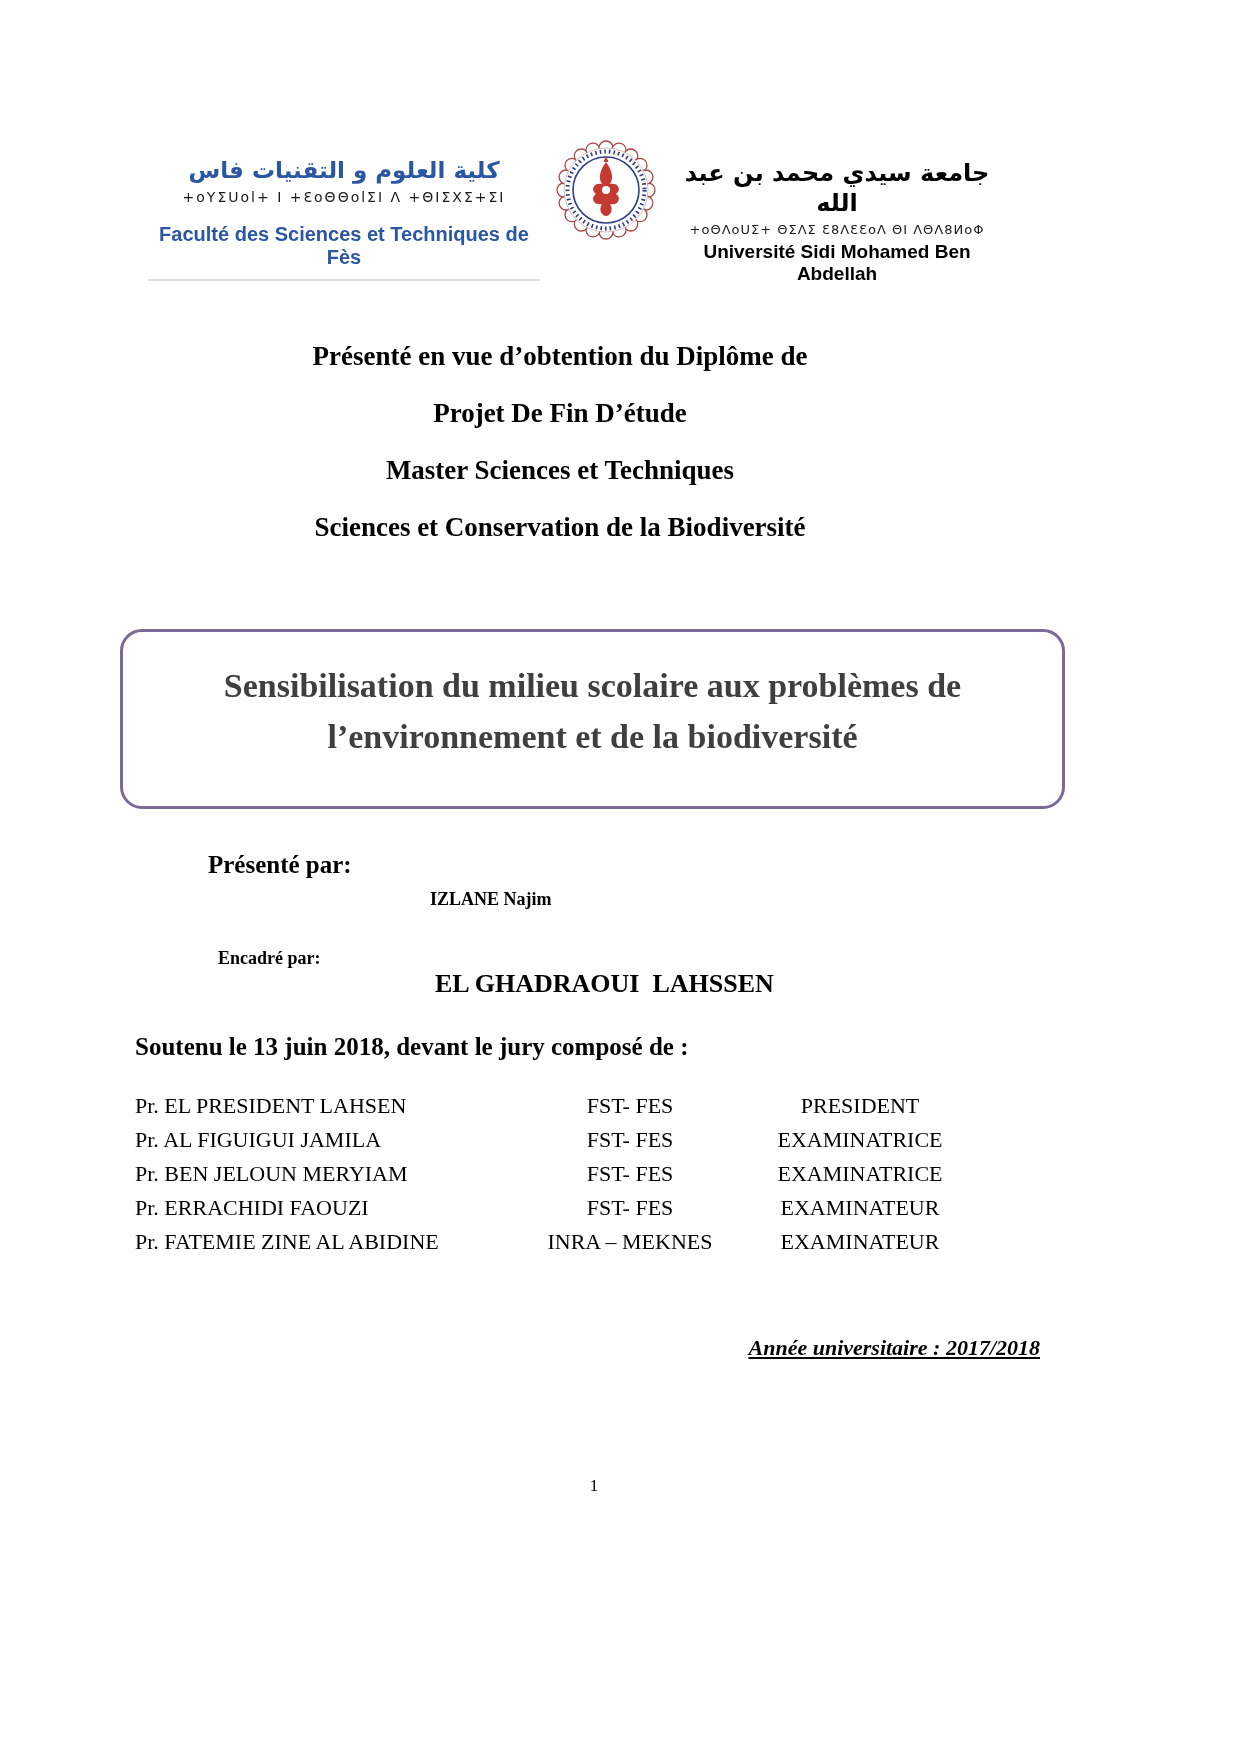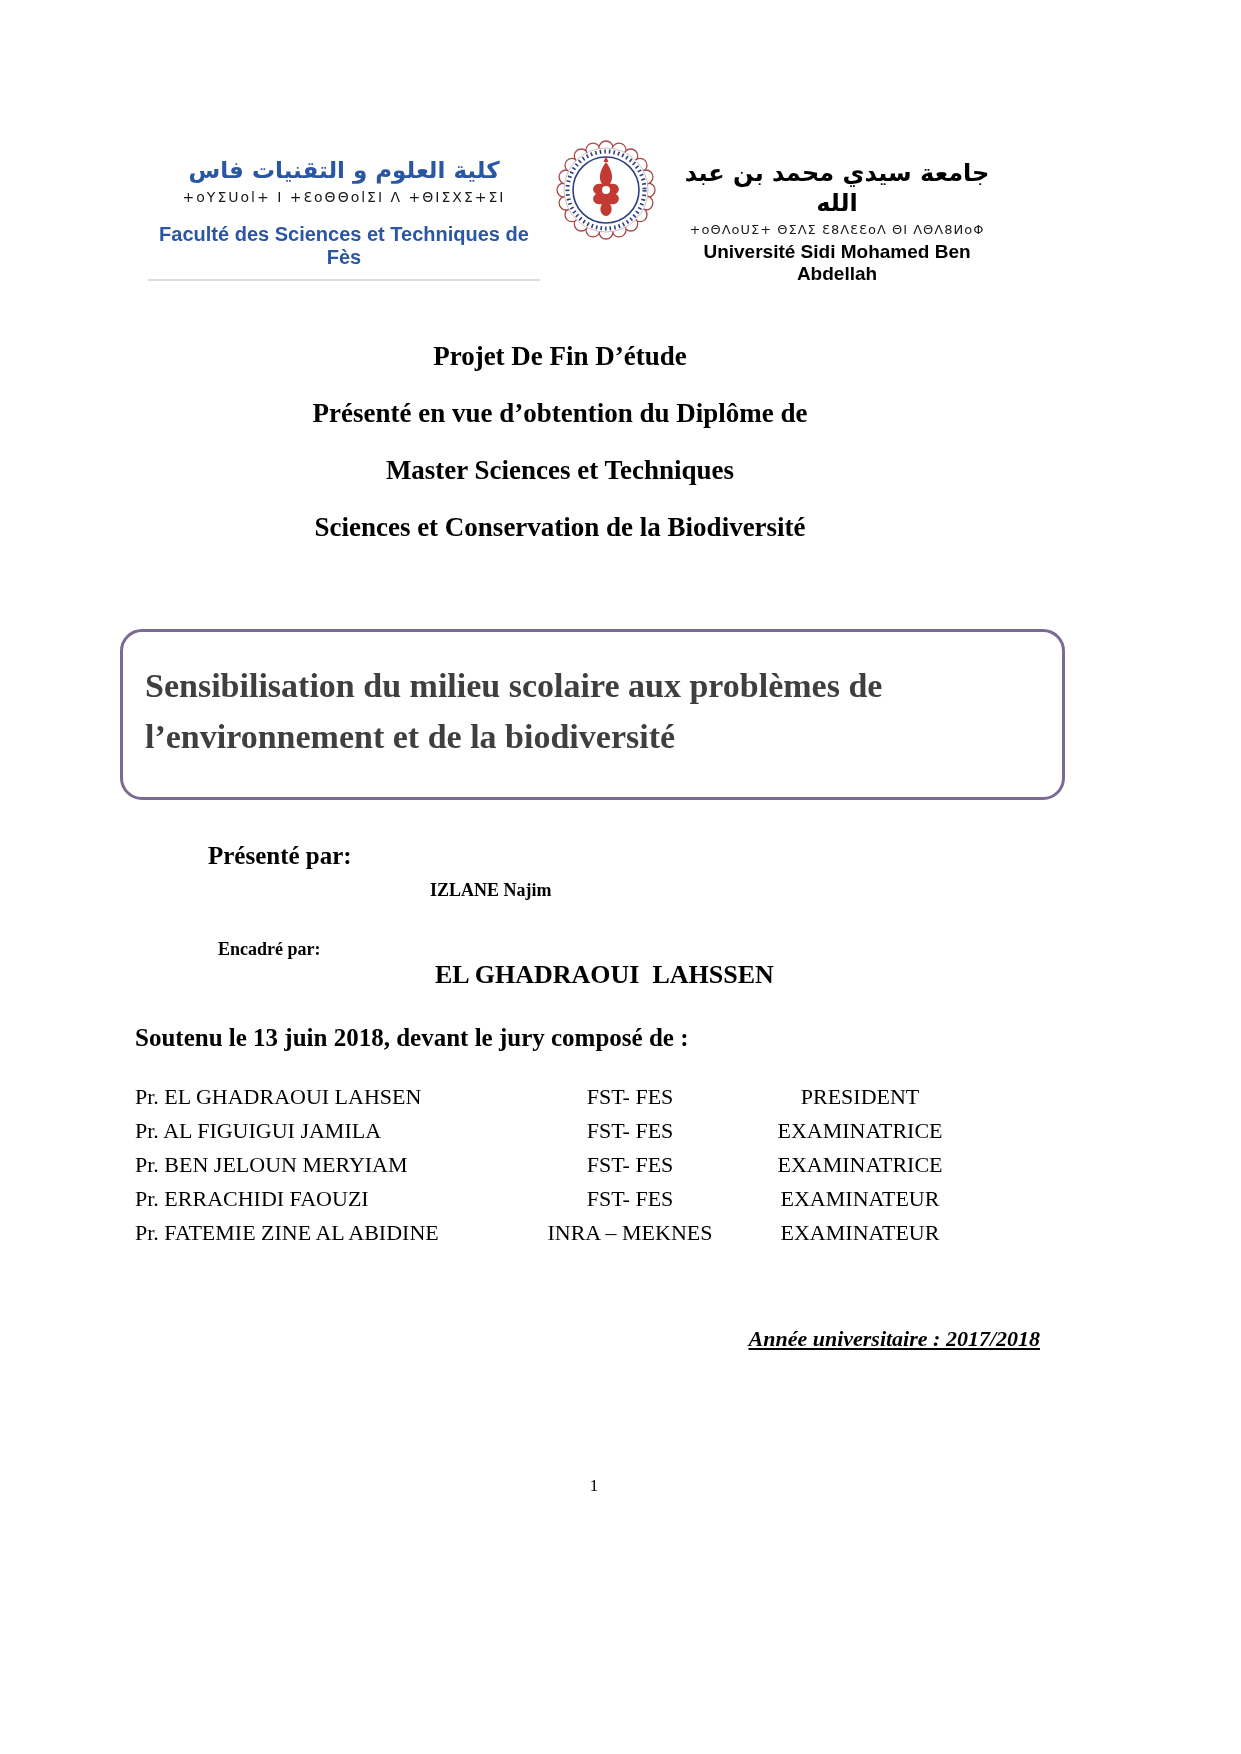--- a/index.html
+++ b/index.html
@@ -49,22 +49,22 @@
   }
 
   
   .intro { margin-top:56px; width:1120px; text-align:center; }
   .intro p { font-size:27px; font-weight:bold; margin-bottom:26px; }
 
   
   .title-box {
     width:945px; margin:86px 8px 0 120px;
     border:3px solid #7c6a96; border-radius:22px;
-    padding:28px 22px 35px 22px;
-    text-align:left;
+    padding:28px 22px 44px 22px;
+    text-align:center;
   }
   .title-box .title {
     font-size:34px; font-weight:bold; color:#3f3f3f; line-height:1.5;
   }
 
   
   .label-presente { margin:42px 0 0 208px; font-size:25px; font-weight:bold; }
   .name-presente  { margin:10px 0 0 430px; font-size:18px; font-weight:bold; white-space:pre-wrap; }
   .label-encadre  { margin:38px 0 0 218px; font-size:18px; font-weight:bold; }
   .name-encadre   { margin:0 0 0 435px; font-size:26px; font-weight:bold; white-space:pre-wrap; }
@@ -141,41 +141,41 @@
     </div>
 
     <div class="logo-right">
       <div class="ar" dir="rtl">جامعة سيدي محمد بن عبد الله</div>
       <div class="tif">+oΘΛoUΣ+ ΘΣΛΣ Ɛ8ΛƐƐoΛ ΘI ΛΘΛ8ИoΦ</div>
       <div class="fr">Université Sidi Mohamed Ben Abdellah</div>
     </div>
   </div>
 
   <div class="intro">
+    <p>Présenté en vue d’obtention du Diplôme de</p>
     <p>Projet De Fin D’étude</p>
-    <p>Présenté en vue d’obtention du Diplôme de</p>
     <p>Master Sciences et Techniques</p>
     <p>Sciences et Conservation de la Biodiversité</p>
   </div>
 
   <div class="title-box">
     <div class="title">Sensibilisation du milieu scolaire aux problèmes de l’environnement et de la biodiversité</div>
   </div>
 
   <div class="label-presente">Présenté par:</div>
   <div class="name-presente">IZLANE Najim</div>
 
   <div class="label-encadre">Encadré par:</div>
   <div class="name-encadre">EL GHADRAOUI  LAHSSEN</div>
 
   <div class="soutenu">Soutenu le 13 juin 2018, devant le jury composé de :</div>
 
   <div class="jury">
     <div class="jury-row">
-      <span class="jury-name">Pr. EL GHADRAOUI LAHSEN</span>
+      <span class="jury-name">Pr. EL PRESIDENT LAHSEN</span>
       <span class="jury-aff">FST- FES</span>
       <span class="jury-role">PRESIDENT</span>
     </div>
     <div class="jury-row">
       <span class="jury-name">Pr. AL FIGUIGUI JAMILA</span>
       <span class="jury-aff">FST- FES</span>
       <span class="jury-role">EXAMINATRICE</span>
     </div>
     <div class="jury-row">
       <span class="jury-name">Pr. BEN JELOUN MERYIAM</span>

